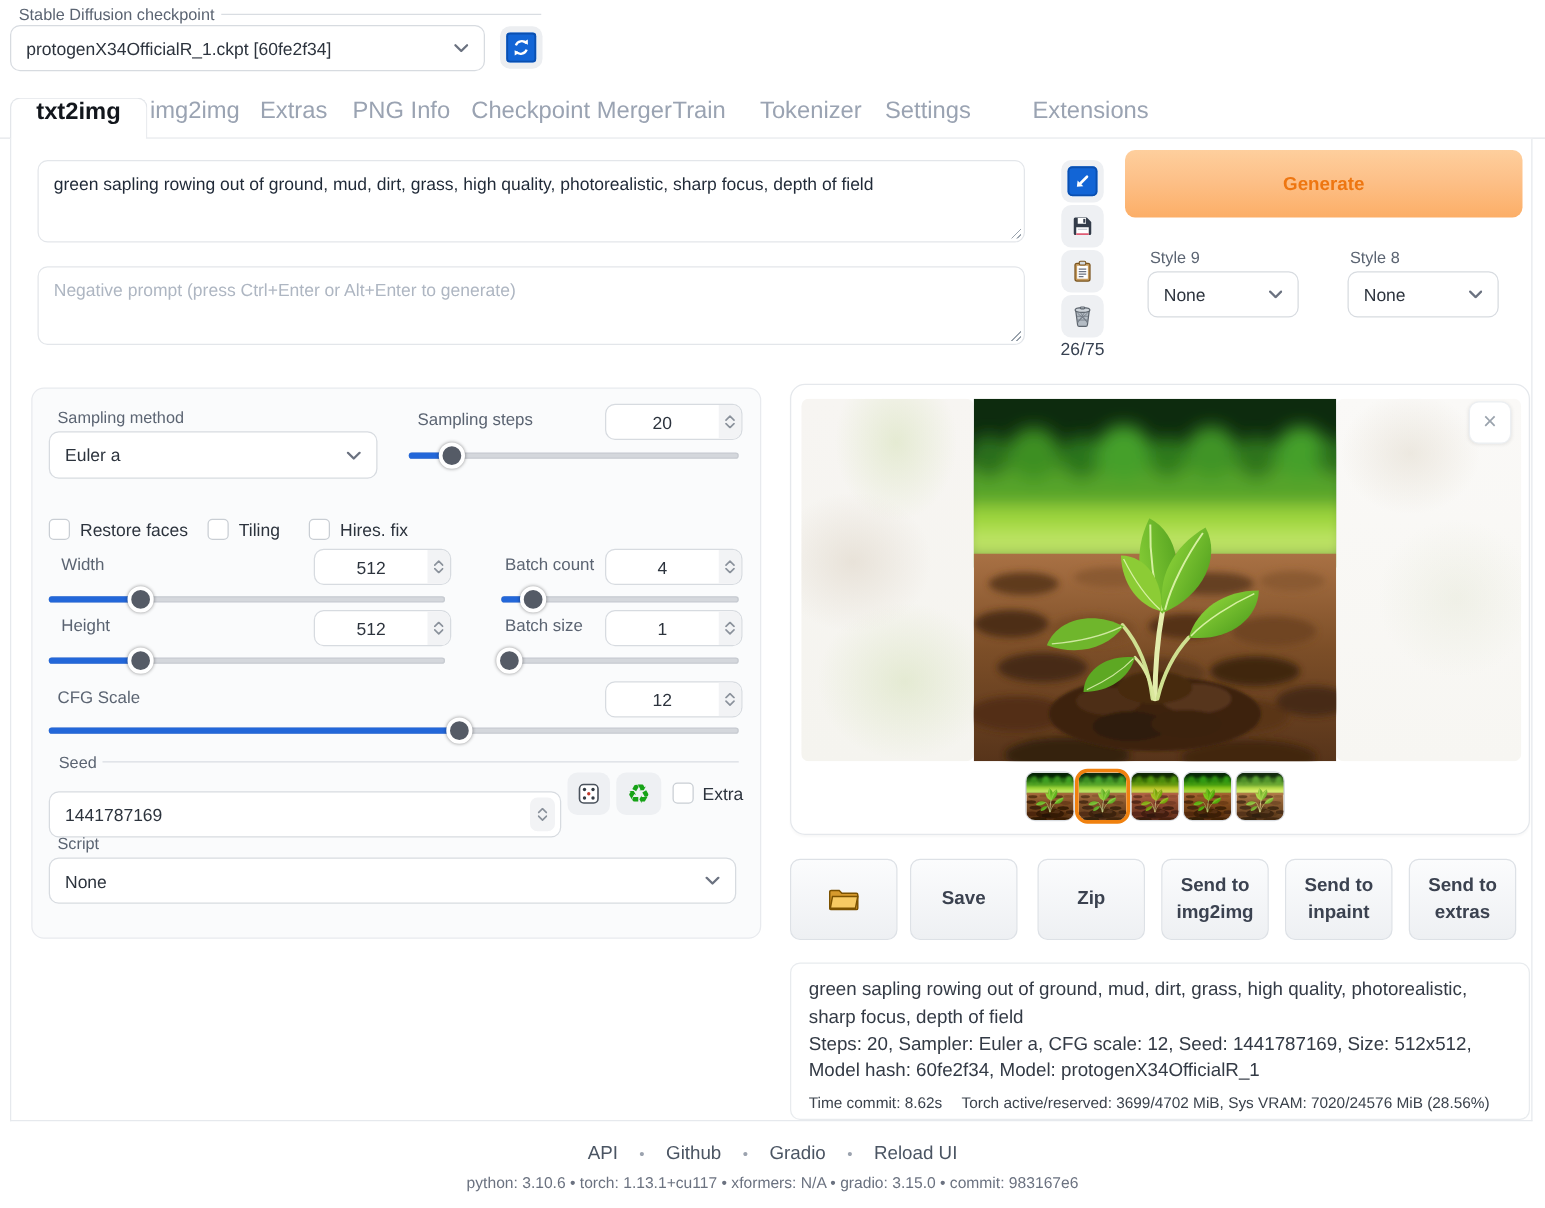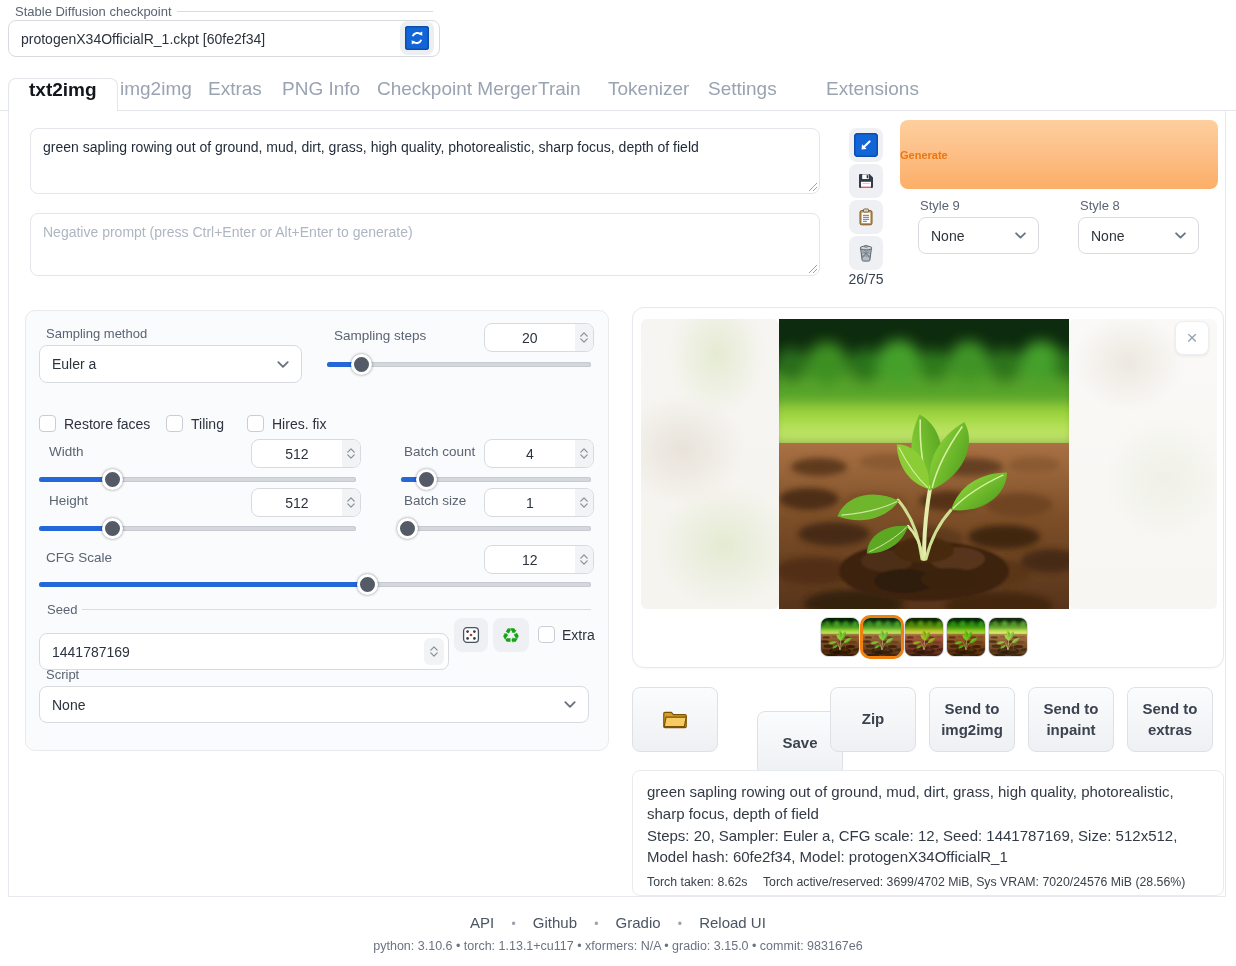--- a/index.html
+++ b/index.html
@@ -28,23 +28,23 @@
 
   textarea { font-family:"Liberation Sans", sans-serif; font-size:14px; color:#1f2937; border:1px solid #e3e6ea; border-radius:8px; padding:10px 12px; resize:none; outline:none; width:100%; height:100%; }
   textarea::placeholder { color:#aeb6c2; }
   .ta-wrap { position:absolute; }
   .ta-wrap::after { content:""; position:absolute; right:3px; bottom:3px; width:10px; height:10px;
      background:repeating-linear-gradient(135deg, transparent 0 2px, #9aa3ad 2px 3px); clip-path:polygon(100% 0,100% 100%,0 100%); }
 
   .tool { position:absolute; left:849px; width:34px; height:34px; border-radius:8px; background:#eef0f3; display:flex; align-items:center; justify-content:center; cursor:pointer; }
   .tool .bluebadge { width:24px; height:24px; background:#1265d6; border-radius:4px; display:flex; align-items:center; justify-content:center; box-shadow:inset 0 0 0 1.5px #0a4faf; }
 
-  #generate-btn { position:absolute; left:900px; top:120px; width:318px; height:69px; border-radius:8px;
-     background:linear-gradient(180deg,#fecf9d 0%,#fdc088 45%,#fcae67 100%); display:flex; align-items:center; justify-content:flex-start;
-     font-size:11px; font-weight:bold; color:#ee7611; cursor:pointer; }
+  #generate-btn { position:absolute; left:900px; top:120px; width:318px; height:54px; border-radius:8px;
+     background:linear-gradient(180deg,#fecf9d 0%,#fdc088 45%,#fcae67 100%); display:flex; align-items:center; justify-content:center;
+     font-size:15px; font-weight:bold; color:#ee7611; cursor:pointer; }
 
   
   .slider { position:absolute; height:20px; cursor:pointer; }
   .track { position:absolute; top:8px; left:0; right:0; height:5px; border-radius:3px; background:#d4d7dc; box-shadow:inset 0 0 0 1px #c7cbd1; }
   .fill { position:absolute; top:8px; left:0; height:5px; border-radius:3px; background:#2367d9; }
   .knob { position:absolute; top:0px; width:21px; height:21px; border-radius:50%; background:#555b66; border:3px solid #fff; box-shadow:0 0 3px rgba(0,0,0,.45); }
 
   .numin { position:absolute; background:#fff; border:1px solid #d7dbe0; border-radius:8px; display:flex; align-items:center; overflow:hidden; }
   .numin input { border:none; outline:none; width:100%; text-align:center; font-size:14px; color:#2c333d; font-family:"Liberation Sans",sans-serif; background:transparent; }
   .spin { display:flex; flex-direction:column; align-items:center; justify-content:center; gap:1px; width:22px; align-self:stretch; background:#f2f3f5; color:#8a919b; cursor:pointer; }
@@ -240,21 +240,21 @@
           </g>
       </g>
     </symbol>
   </defs>
 </svg>
 
 <div id="root">
 
   <div class="legend-line" style="left:14px; top:11px; width:419px;"></div>
   <span class="legend-txt" style="left:10px; top:4px; background:#fff;">Stable Diffusion checkpoint</span>
-  <div class="box dd abs" style="left:8px; top:20px; width:432px; height:37px;">
+  <div class="box dd abs" style="left:8px; top:20px; width:380px; height:37px;">
     <span>protogenX34OfficialR_1.ckpt [60fe2f34]</span>
     <svg class="chev" width="12" height="7">
         <use href="#chevron"></use>
       </svg>
   </div>
   <div class="abs" style="left:400px; top:21px; width:34px; height:34px; border-radius:8px; background:#eceef1; display:flex; align-items:center; justify-content:center;">
     <span style="width:24px;height:24px;background:#1265d6;border-radius:3px;display:flex;align-items:center;justify-content:center;box-shadow:inset 0 0 0 1.5px #0a4faf;">
       <svg width="18" height="18">
           <use href="#refresh-arrows"></use>
         </svg>
@@ -533,41 +533,41 @@
           <use href="#scene"></use>
         </svg>
       </div>
   </div>
 
   <div class="action-btn" style="left:632px;">
     <svg width="26" height="22">
         <use href="#folder"></use>
       </svg>
   </div>
-  <div class="action-btn" style="left:757px;margin-top:24px;">
+  <div class="action-btn" style="left:728px;">
       <span>Save</span>
     </div>
   <div class="action-btn" style="left:830px;">
       <span>Zip</span>
     </div>
   <div class="action-btn" style="left:929px;">
       <span>Send to img2img</span>
     </div>
   <div class="action-btn" style="left:1127px;">
       <span>Send to extras</span>
     </div>
   <div class="action-btn" style="left:1028px;">
       <span>Send to inpaint</span>
     </div>
 
   <div id="info-block">
     <div class="big">green sapling rowing out of ground, mud, dirt, grass, high quality, photorealistic, sharp focus, depth of field</div>
     <div class="big">Steps: 20, Sampler: Euler a, CFG scale: 12, Seed: 1441787169, Size: 512x512, Model hash: 60fe2f34, Model: protogenX34OfficialR_1</div>
     <div class="small">
-      <span>Torch taken: 8.62s</span>
+      <span>Time commit: 8.62s</span>
       <span>Torch active/reserved: 3699/4702 MiB, Sys VRAM: 7020/24576 MiB (28.56%)</span>
     </div>
   </div>
 
   <div id="footer">
     <div class="flinks">
       <span class="lnk">API</span>
       <span class="dot">•</span>
       <span class="lnk">Github</span>
       <span class="dot">•</span>

